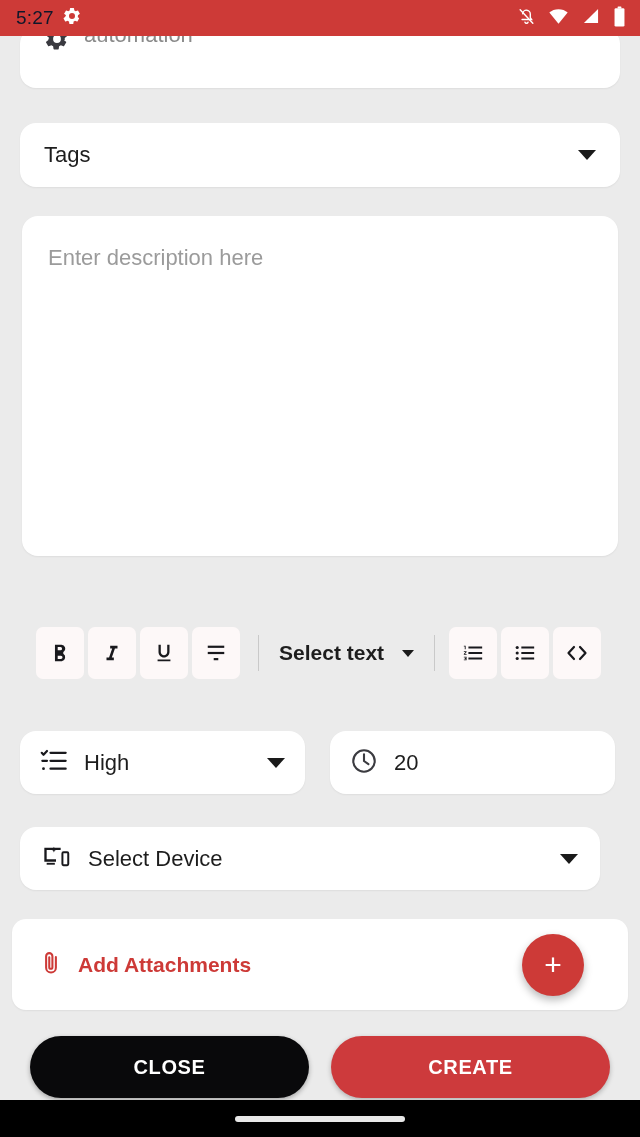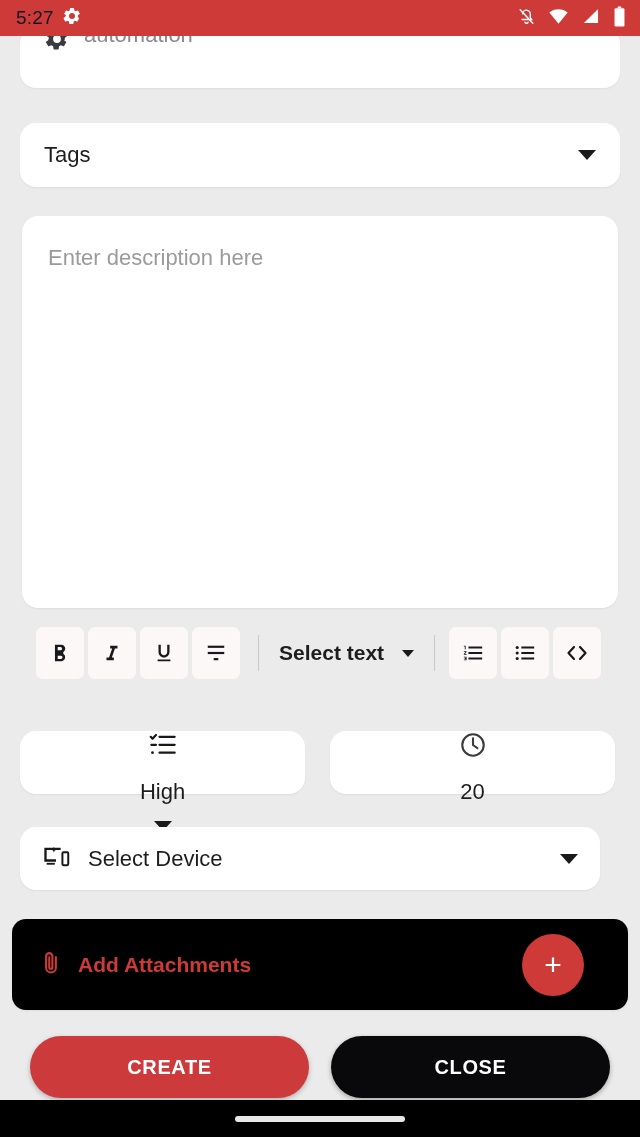--- a/index.html
+++ b/index.html
@@ -103,21 +103,21 @@
     border-left: 9px solid transparent;
     border-right: 9px solid transparent;
     border-top: 10px solid #1a1a1a;
   }
 
   
   .desc-field {
     position: absolute;
     top: 196px; left: 22px;
     width: 596px;
-    height: 392px;
+    height: 340px;
     background: #ffffff;
     border-radius: 16px;
     padding: 28px 26px;
     box-shadow: 0 1px 2px rgba(0,0,0,0.06);
   }
   .desc-placeholder {
     font-size: 22px;
     color: #9b9b9b;
     line-height: 28px;
   }
@@ -177,21 +177,20 @@
   .half-field {
     width: 285px;
     height: 63px;
     background: #ffffff;
     border-radius: 16px;
     display: flex;
     align-items: center;
     padding: 0 20px;
     gap: 16px;
     box-shadow: 0 1px 2px rgba(0,0,0,0.06);
-    flex-direction: column;
   }
   .half-value {
     flex: 1;
     font-size: 22px;
     color: #1d1d1d;
   }
 
   
   .device-field {
     position: absolute;
@@ -211,21 +210,21 @@
     font-size: 22px;
     color: #1d1d1d;
   }
 
   
   .attach-card {
     position: absolute;
     top: 899px; left: 12px;
     width: 616px;
     height: 91px;
-    background: #000000;
+    background: #ffffff;
     border-radius: 14px;
     display: flex;
     align-items: center;
     padding: 0 26px;
     box-shadow: 0 1px 2px rgba(0,0,0,0.06);
   }
   .attach-left {
     display: flex;
     align-items: center;
     gap: 14px;
@@ -431,22 +430,22 @@
         </svg>
       </span>
       <span class="attach-label">Add Attachments</span>
     </div>
     <div class="fab">
       <span>+</span>
     </div>
   </div>
 
   <div class="actions">
+    <button class="btn-pill btn-close">CLOSE</button>
     <button class="btn-pill btn-create">CREATE</button>
-    <button class="btn-pill btn-close">CLOSE</button>
   </div>
 </div>
 
 <div class="status-bar">
   <div class="status-left">
     <span class="status-time">5:27</span>
     <span class="status-icon">
       <svg width="20" height="20" viewBox="0 0 24 24" fill="#ffffff">
         <path d="M19.14 12.94c.04-.3.06-.61.06-.94s-.02-.64-.07-.94l2.03-1.58a.49.49 0 0 0 .12-.61l-1.92-3.32a.49.49 0 0 0-.59-.22l-2.39.96a7.03 7.03 0 0 0-1.62-.94l-.36-2.54a.48.48 0 0 0-.48-.41h-3.84a.48.48 0 0 0-.48.41l-.36 2.54c-.59.24-1.13.56-1.62.94l-2.39-.96a.49.49 0 0 0-.59.22L2.74 8.87c-.12.21-.7.48.12.61l2.03 1.58c-.05.3-.9.63-.9.94s.2.64.07.94l-2.03 1.58a.49.49 0 0 0-.12.61l1.92 3.32c.12.22.37.29.59.22l2.39-.96c.5.38 1.03.7 1.62.94l.36 2.54c.5.24.24.41.48.41h3.84c.24 0 .44-.17.47-.41l.36-2.54c.59-.24 1.13-.56 1.62-.94l2.39.96c.22.08.47 0 .59-.22l1.92-3.32a.49.49 0 0 0-.12-.61l-2.03-1.58zM12 15.6A3.6 3.6 0 1 1 12 8.4a3.6 3.6 0 0 1 0 7.2z"></path>
       </svg>

